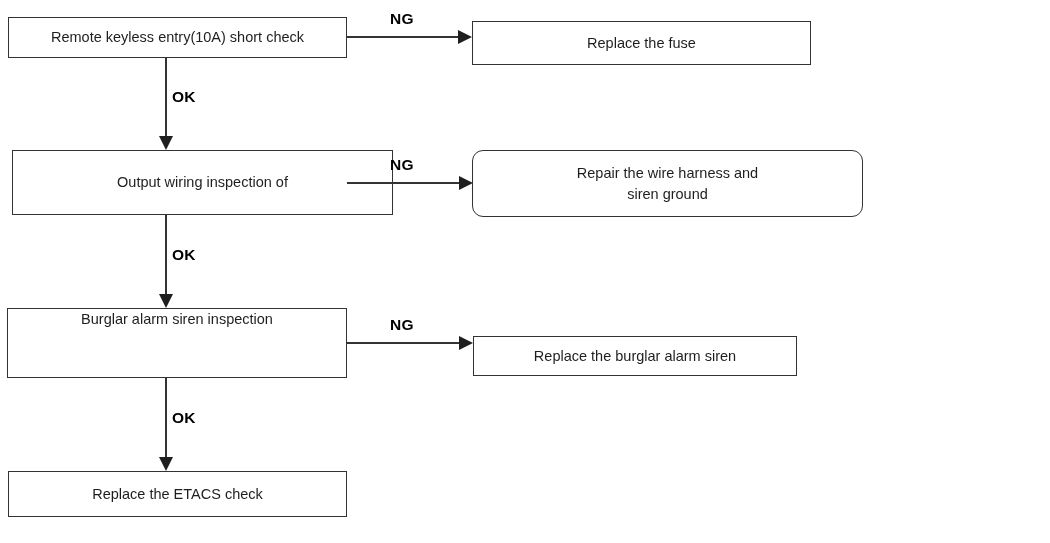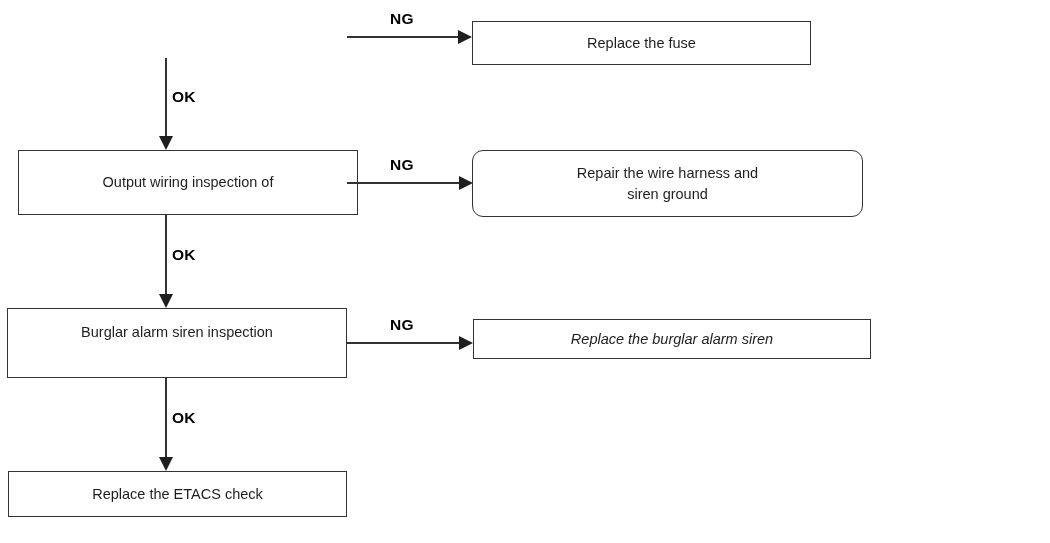--- a/index.html
+++ b/index.html
@@ -25,21 +25,20 @@
     flex-direction: column;
     align-items: center;
     justify-content: center;
     text-align: center;
     font-size: 14.5px;
     line-height: 20.5px;
     color: #1e1e1e;
   }
   .node.text-high {
     justify-content: flex-start;
-    padding-top: 13px;
   }
   .vline {
     position: absolute;
     width: 1.6px;
     background: #333333;
   }
   .hline {
     position: absolute;
     height: 1.6px;
     background: #333333;
@@ -66,34 +65,37 @@
     font-weight: bold;
     color: #000000;
     letter-spacing: 0.2px;
   }
 </style>
 </head>
 <body>
 
 <div class="canvas">
 
+  <div class="node" style="left:8px; top:17px; width:339px; height:41px;">
+    <span>Remote keyless entry(10A) short check</span>
+  </div>
 
   <div class="hline" style="left:347px; top:36px; width:112px;"></div>
   <div class="arrow-right" style="left:458px; top:30px;"></div>
   <div class="edge-label" style="left:390px; top:10px;">NG</div>
 
   <div class="node" style="left:472px; top:21px; width:339px; height:44px;">
     <span>Replace the fuse</span>
   </div>
 
   <div class="vline" style="left:165px; top:58px; height:79px;"></div>
   <div class="arrow-down" style="left:159px; top:136px;"></div>
   <div class="edge-label" style="left:172px; top:88px;">OK</div>
 
-  <div class="node" style="left:18px; top:150px; width:340px; height:65px;">
+  <div class="node" style="left:12px; top:150px; width:381px; height:65px;">
     <span>Output wiring inspection of</span>
   </div>
 
   <div class="hline" style="left:347px; top:182px; width:113px;"></div>
   <div class="arrow-right" style="left:459px; top:176px;"></div>
   <div class="edge-label" style="left:390px; top:156px;">NG</div>
 
   <div class="node" style="left:472px; top:150px; width:391px; height:67px;border-radius:11px;">
     <span>Repair the wire harness and</span>
     <span>siren ground</span>
@@ -104,21 +106,21 @@
   <div class="edge-label" style="left:172px; top:246px;">OK</div>
 
   <div class="node text-high" style="left:7px; top:308px; width:340px; height:70px;">
     <span>Burglar alarm siren inspection</span>
   </div>
 
   <div class="hline" style="left:347px; top:342px; width:113px;"></div>
   <div class="arrow-right" style="left:459px; top:336px;"></div>
   <div class="edge-label" style="left:390px; top:316px;">NG</div>
 
-  <div class="node" style="left:473px; top:319px; width:398px; height:40px;font-style:italic;">
+  <div class="node" style="left:473px; top:336px; width:324px; height:40px;">
     <span>Replace the burglar alarm siren</span>
   </div>
 
   <div class="vline" style="left:165px; top:378px; height:80px;"></div>
   <div class="arrow-down" style="left:159px; top:457px;"></div>
   <div class="edge-label" style="left:172px; top:409px;">OK</div>
 
   <div class="node" style="left:8px; top:471px; width:339px; height:46px;">
     <span>Replace the ETACS check</span>
   </div>

